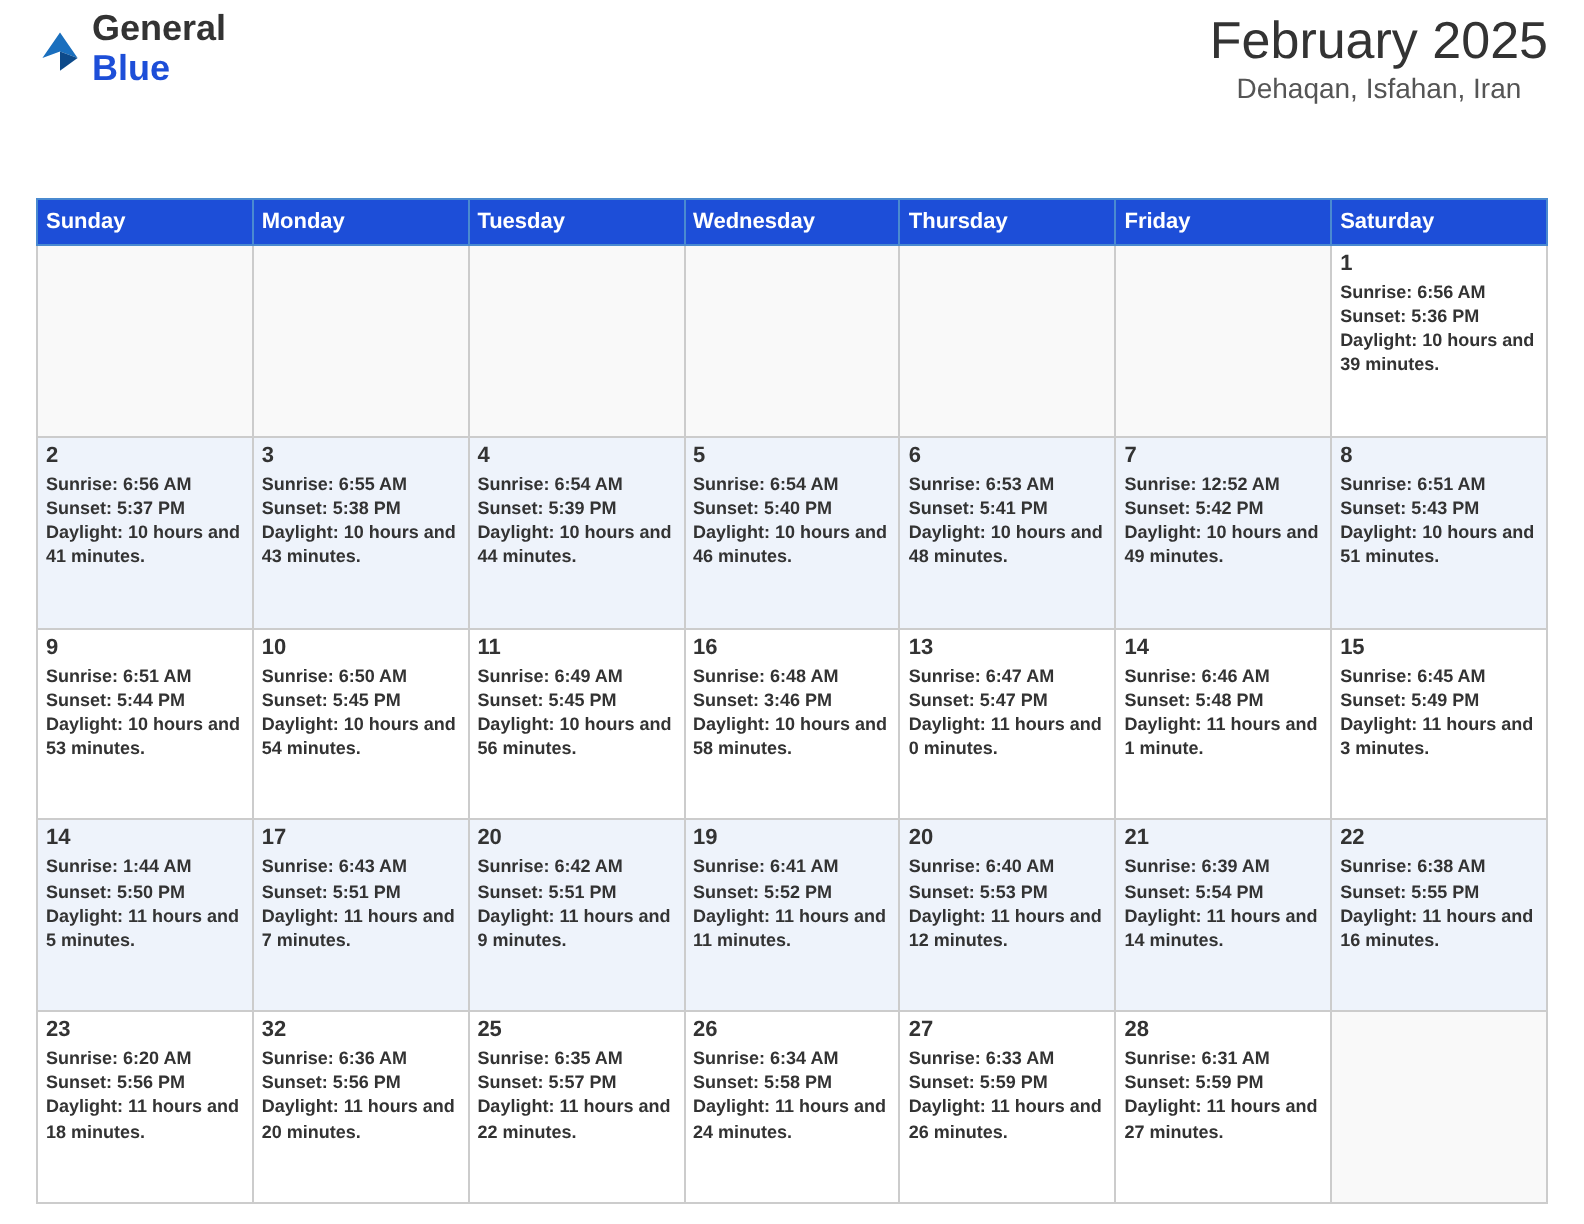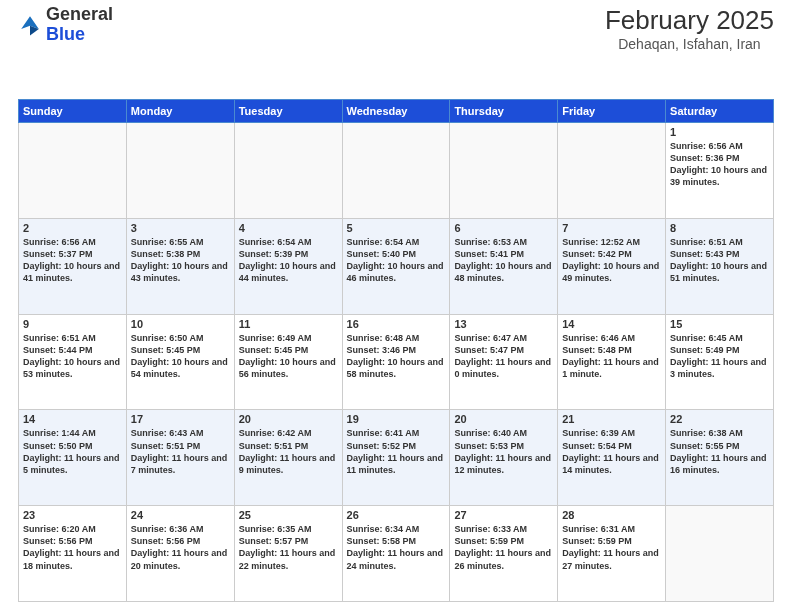--- a/index.html
+++ b/index.html
@@ -306,21 +306,21 @@
         </tr>
         <tr>
           <td>
             <span class="day-num">23</span>
             <div class="cell-text">Sunrise: 6:20 AM
 Sunset: 5:56 PM
 Daylight: 11 hours
 and 18 minutes.</div>
           </td>
           <td>
-            <span class="day-num">24</span>
+            <span class="day-num">32</span>
             <div class="cell-text">Sunrise: 6:36 AM
 Sunset: 5:56 PM
 Daylight: 11 hours
 and 20 minutes.</div>
           </td>
           <td>
             <span class="day-num">25</span>
             <div class="cell-text">Sunrise: 6:35 AM
 Sunset: 5:57 PM
 Daylight: 11 hours

